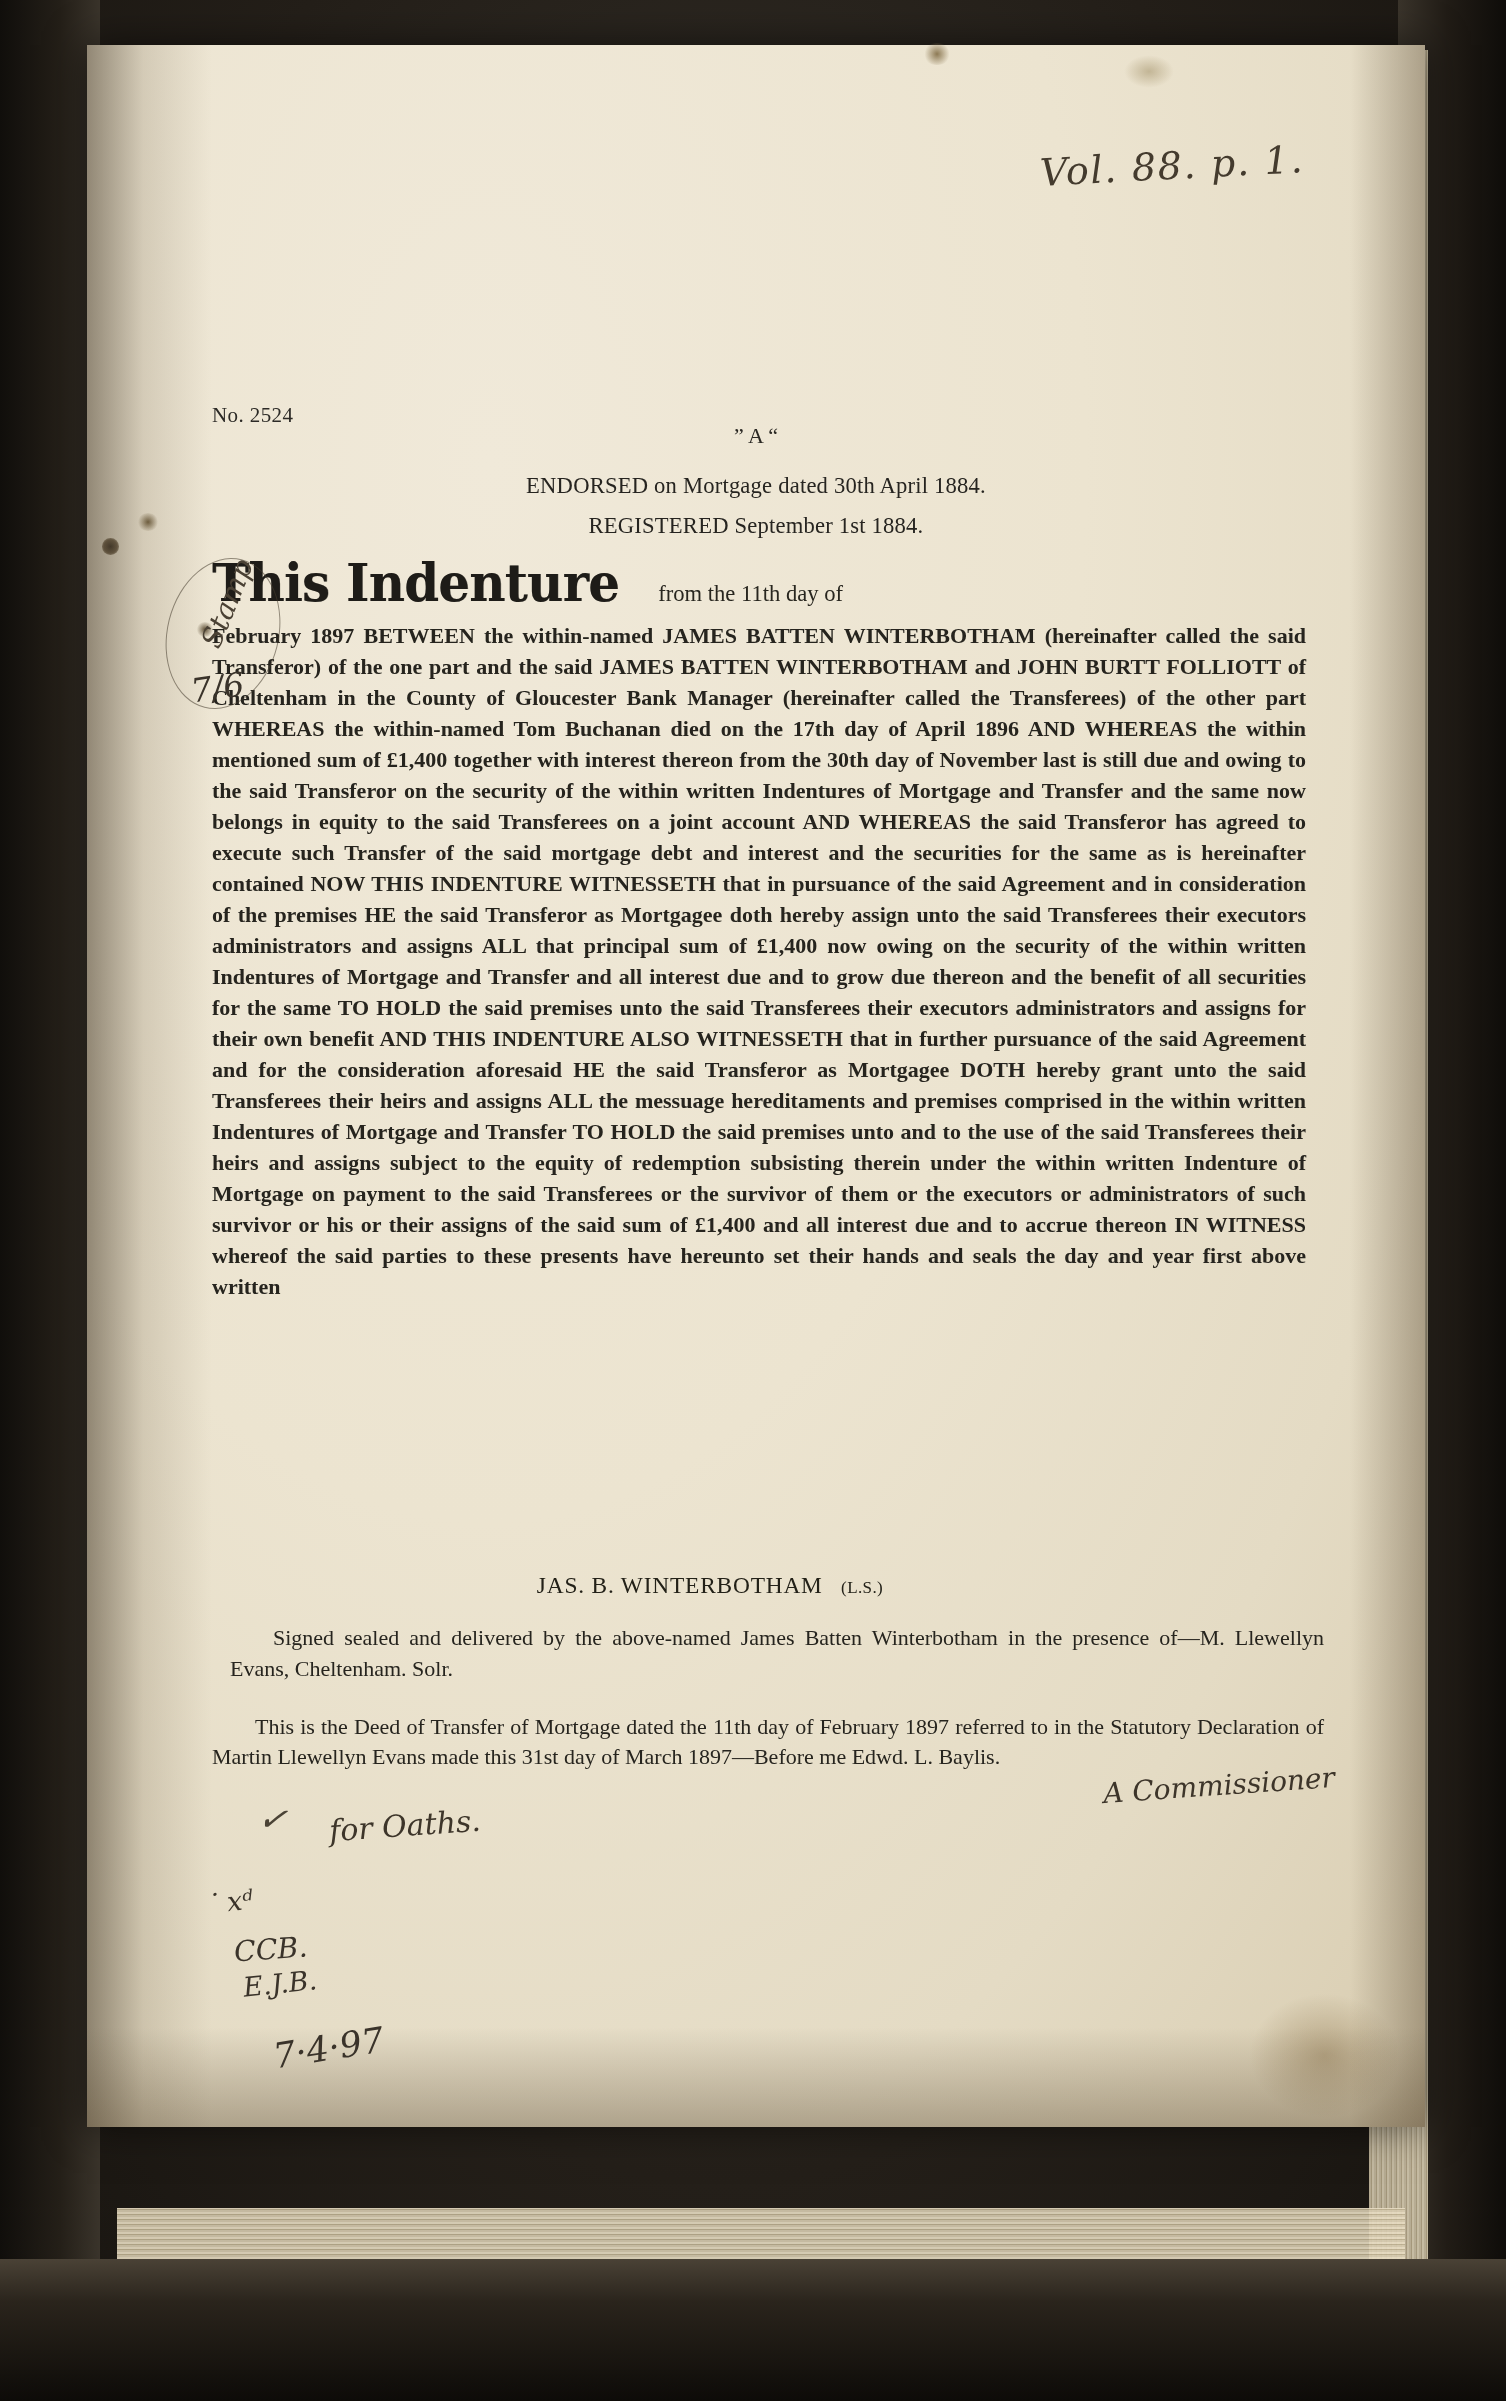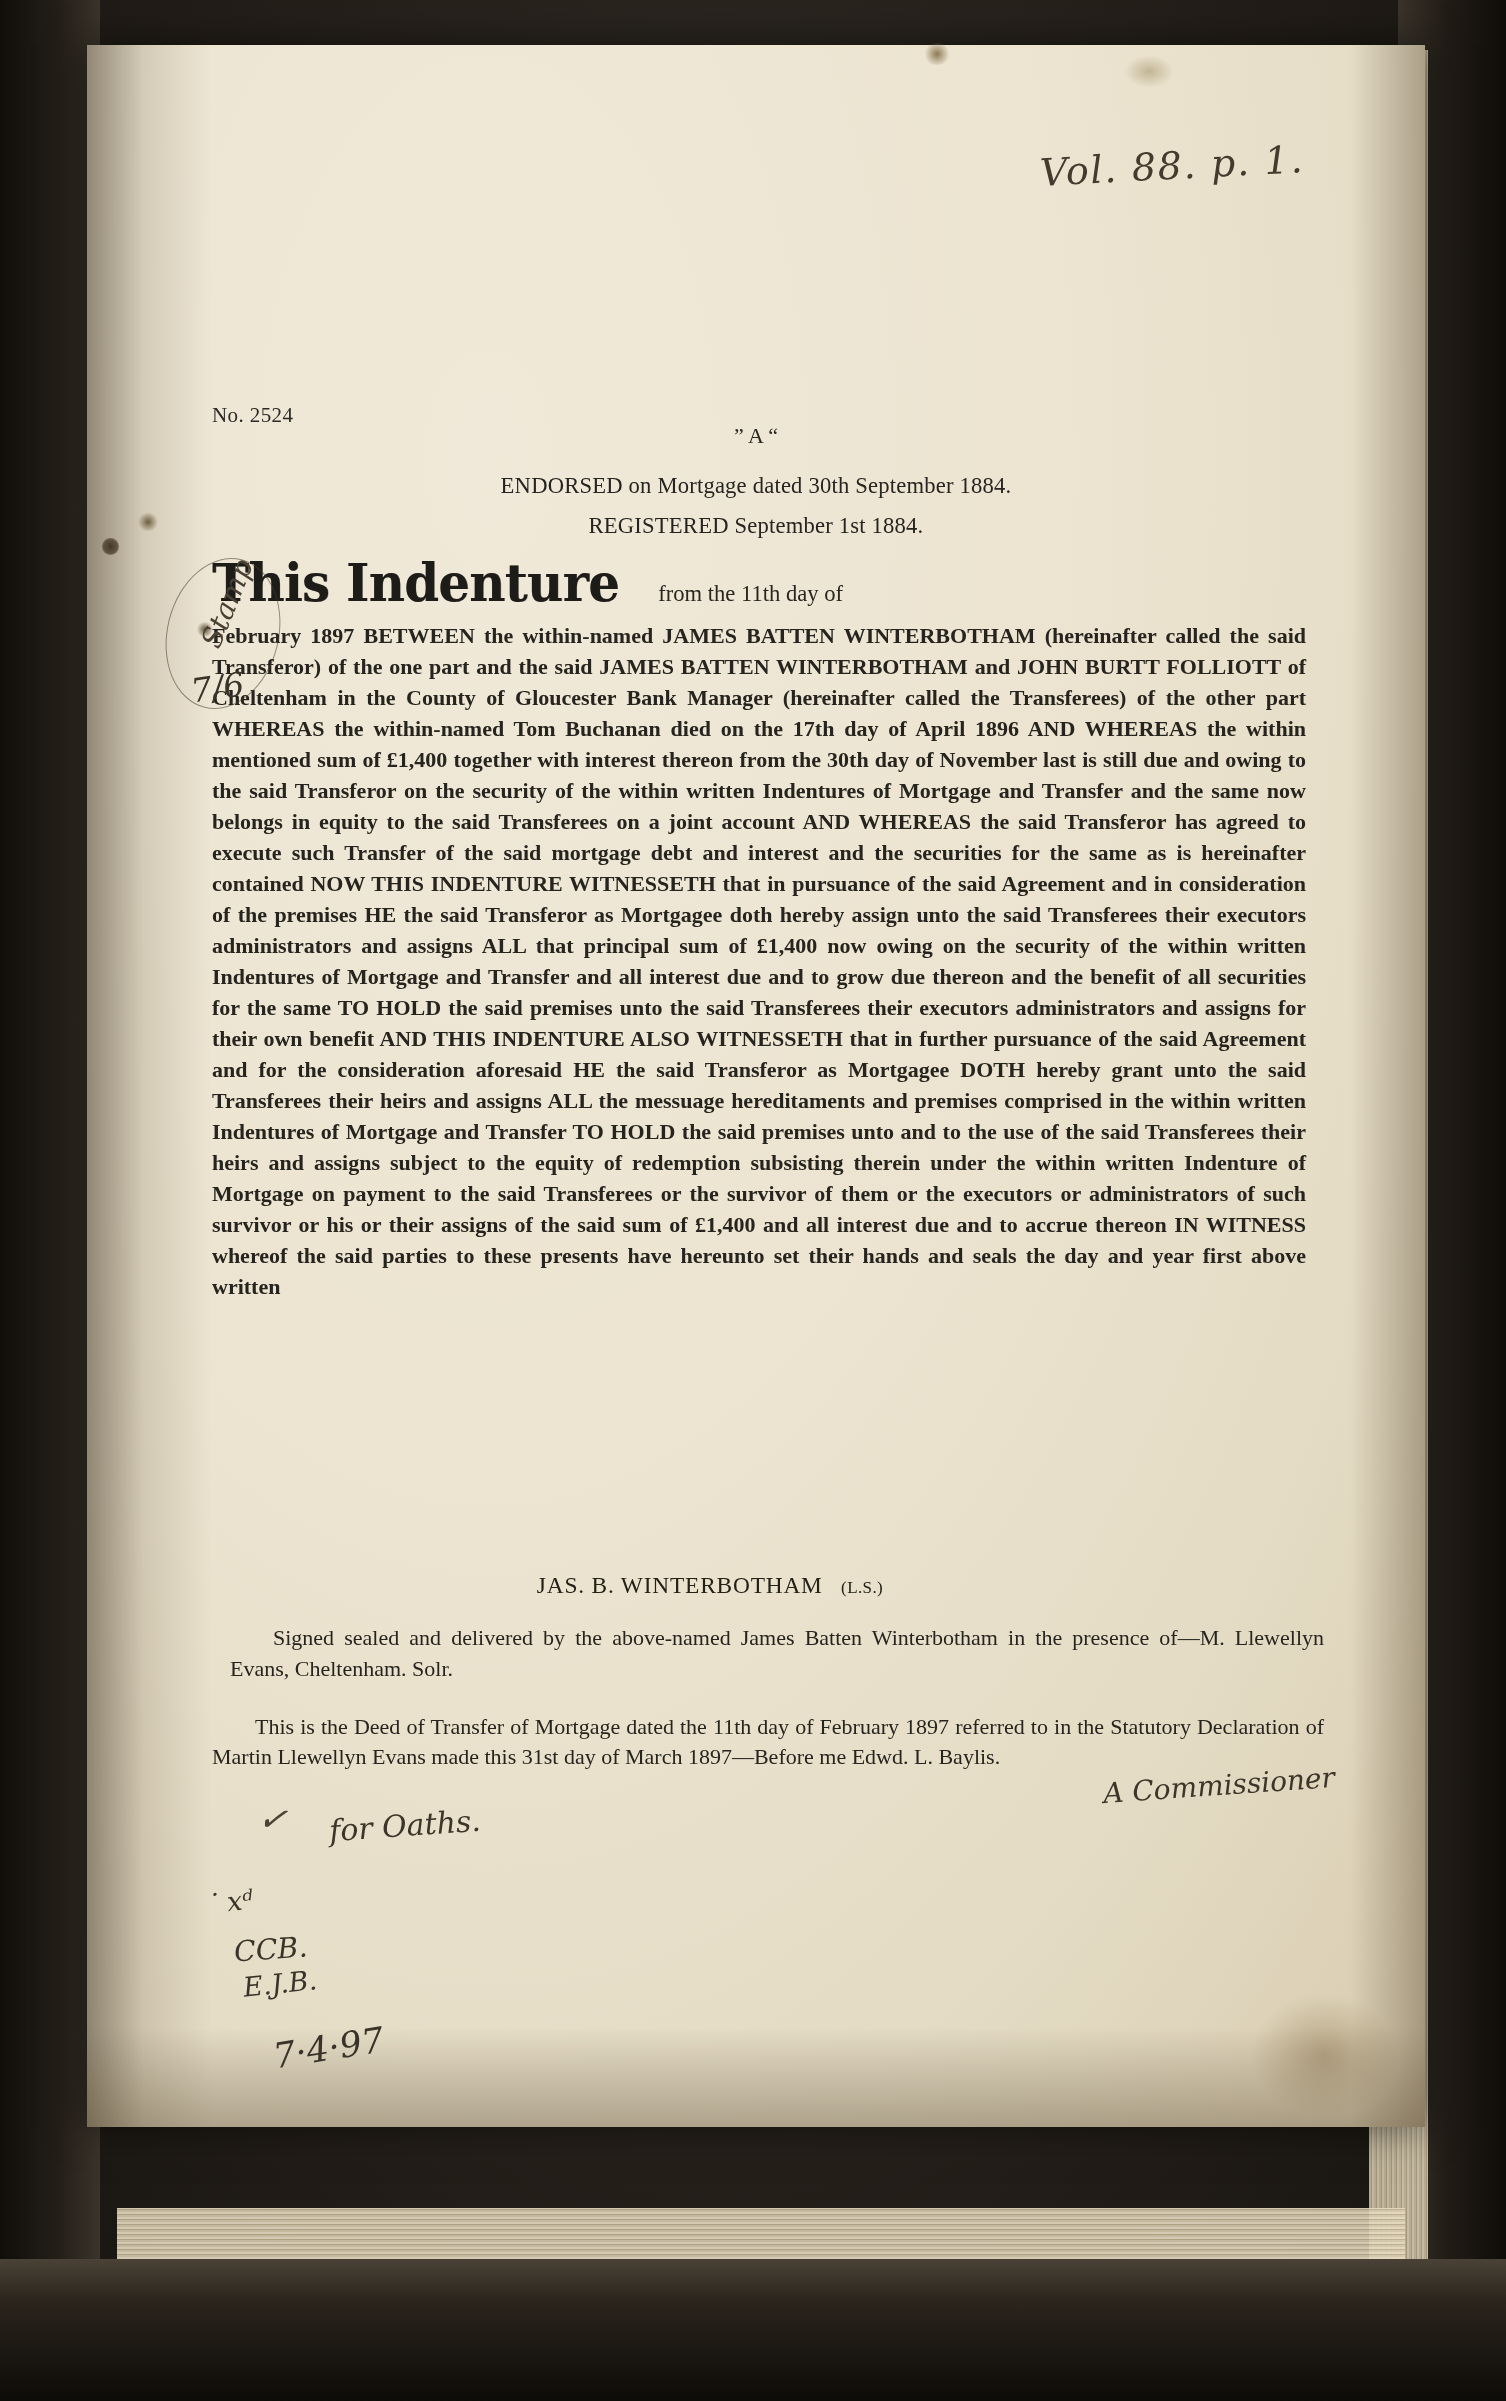--- a/index.html
+++ b/index.html
@@ -305,21 +305,21 @@
     <div class="pin-hole" style="left:15px; top:493px;"></div>
 
     <div class="gutter"></div>
     <div class="edge-shade-r"></div>
     <div class="edge-shade-b"></div>
 
     <div class="doc-no">No. 2524</div>
 
     <div class="mark-a">” A “</div>
 
-    <div class="endorse-line endorse-1">ENDORSED on Mortgage dated 30th September 1884.</div>
+    <div class="endorse-line endorse-1">ENDORSED on Mortgage dated 30th April 1884.</div>
     <div class="endorse-line endorse-2">REGISTERED September 1st 1884.</div>
 
     <div class="indenture-row">
       <span class="indenture-big">This Indenture</span>
       <span class="indenture-tail">from the 11th  day  of</span>
     </div>
 
     <div class="body-text">
       <p>February  1897  BETWEEN   the   within-named   JAMES    BATTEN WINTERBOTHAM (hereinafter called the said Transferor) of  the  one  part and the said JAMES BATTEN WINTERBOTHAM and JOHN BURTT FOLLIOTT  of  Cheltenham  in  the  County  of  Gloucester  Bank  Manager (hereinafter called the Transferees) of the other part WHEREAS the within-named Tom Buchanan died on the 17th day of April 1896 AND WHEREAS the within mentioned sum of £1,400 together with interest thereon from  the 30th  day  of November  last  is still due and  owing  to  the  said  Transferor  on the  security of the within written Indentures of  Mortgage  and  Transfer and the  same now belongs in equity to  the  said  Transferees  on  a  joint  account AND  WHEREAS  the said Transferor has agreed  to  execute  such  Transfer of  the said mortgage debt and interest and the securities  for  the  same  as  is hereinafter contained  NOW THIS INDENTURE WITNESSETH  that in pursuance of the said Agreement and  in consideration  of  the  premises  HE the said Transferor as  Mortgagee doth hereby assign unto the said Transferees their executors administrators and assigns ALL that principal sum of £1,400 now owing on the security of the within written Indentures of Mortgage  and Transfer and all interest due and to grow due thereon and  the  benefit  of  all securities for the same TO HOLD the said premises unto the said Transferees their executors administrators and assigns for their own benefit  AND  THIS INDENTURE ALSO WITNESSETH that in further pursuance of the said Agreement and  for  the  consideration  aforesaid HE  the  said  Transferor  as Mortgagee  DOTH hereby  grant  unto  the  said  Transferees  their  heirs  and assigns  ALL  the  messuage  hereditaments  and  premises  comprised  in  the within  written Indentures of  Mortgage  and  Transfer   TO  HOLD  the  said premises unto and to the use of the said Transferees  their  heirs  and  assigns subject  to  the  equity  of  redemption  subsisting  therein  under  the  within written Indenture of Mortgage on  payment  to  the  said  Transferees  or  the survivor of them or the executors or administrators of such survivor or his  or their assigns of the said sum  of  £1,400  and  all  interest  due  and  to  accrue thereon  IN  WITNESS whereof  the  said  parties  to  these  presents  have hereunto set their hands and seals the day and year first above written</p>
     </div>

